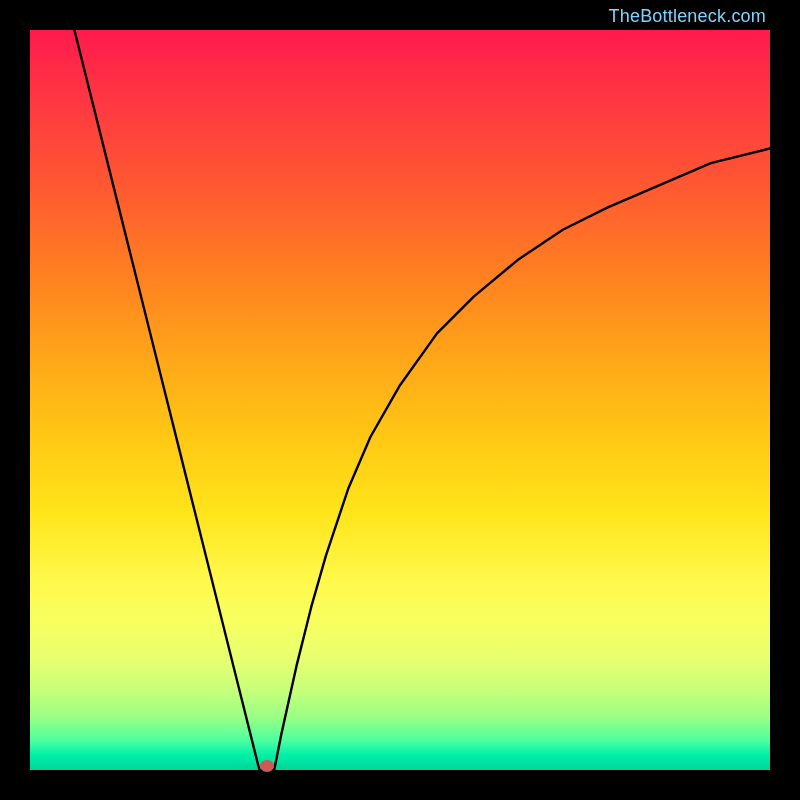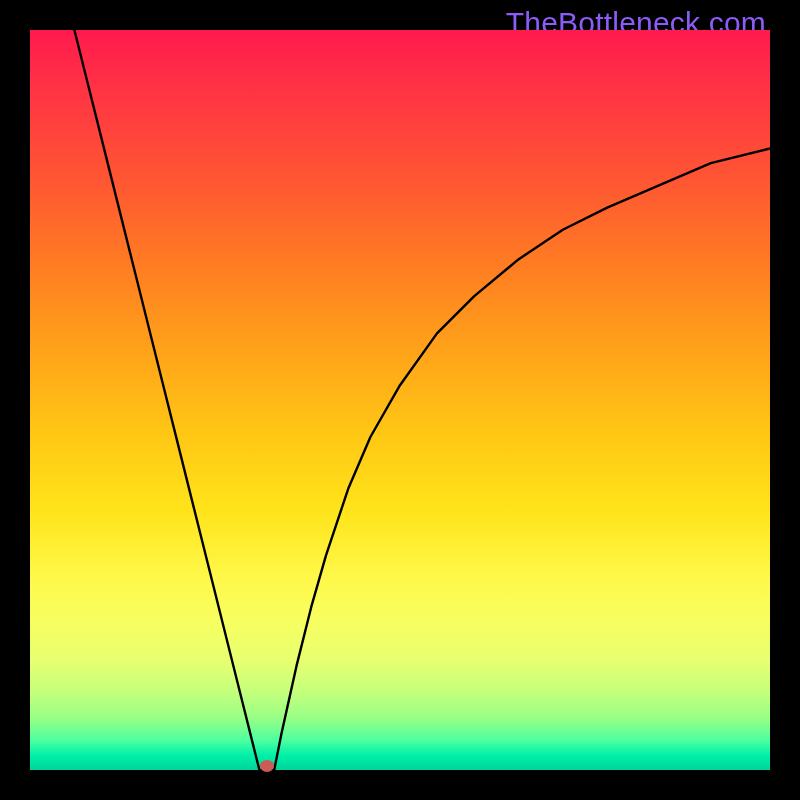--- a/index.html
+++ b/index.html
@@ -37,22 +37,22 @@
       #98ff86 93%,
       #4dffa0 96%,
       #00f0a8 98%,
       #00d49a 100%
     );
   }
   .watermark {
     position: absolute;
     top: 6px;
     right: 34px;
-    color: #8b5cf6;
-    font-size: 30px;
+    color: #7dd3fc;
+    font-size: 18px;
     letter-spacing: 0.2px;
   }
   .curve {
     position: absolute;
     left: 0;
     top: 0;
     width: 740px;
     height: 740px;
     pointer-events: none;
   }

